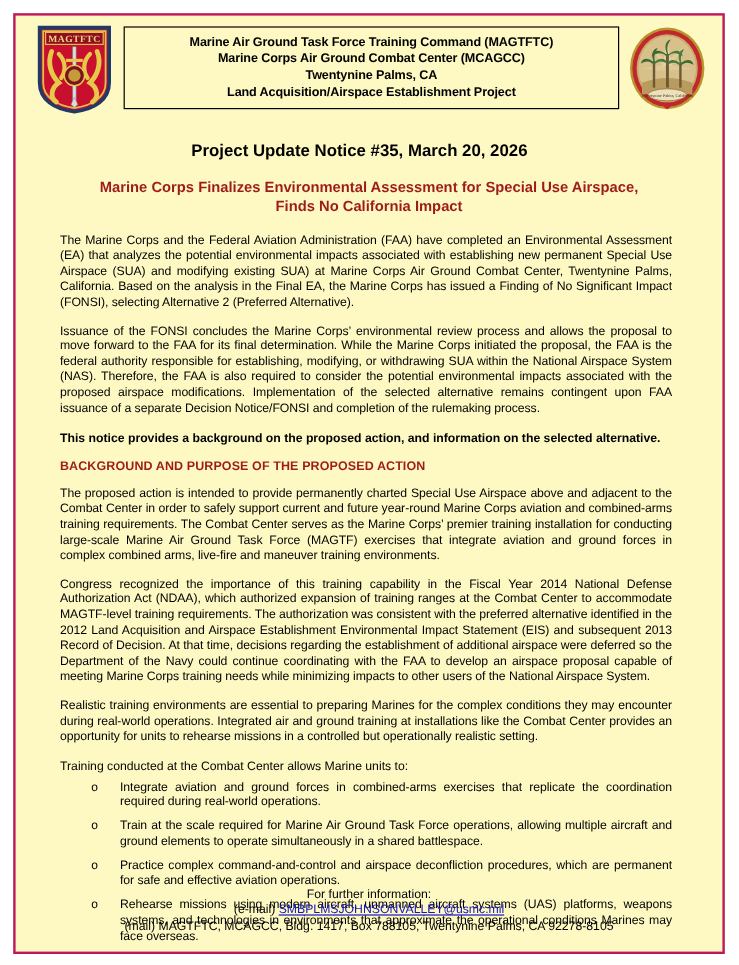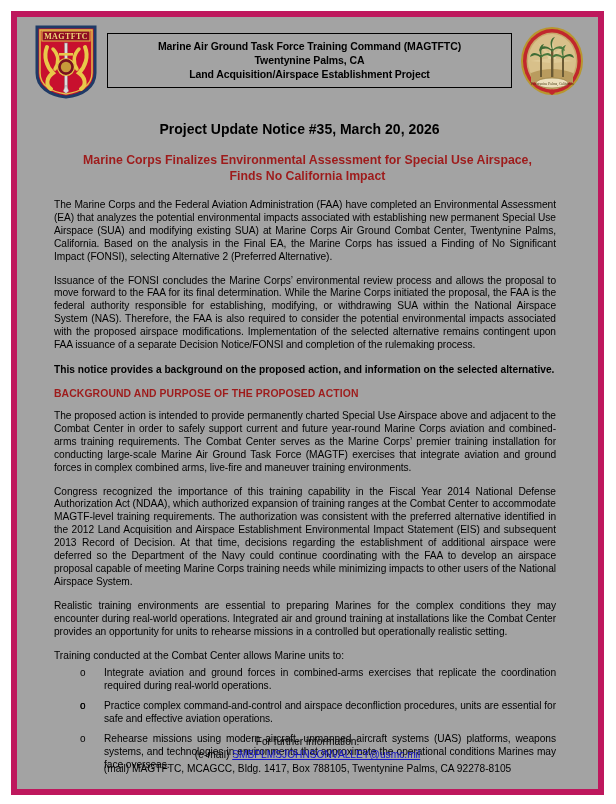--- a/index.html
+++ b/index.html
@@ -13,23 +13,23 @@
     font-family: "Liberation Sans", sans-serif;
     color: #000000;
     overflow: hidden;
   }
   .page {
     position: absolute;
     left: 11px;
     top: 11px;
     width: 593px;
     height: 784px;
-    border: 6px solid #be185d;
+    border: 2px solid #be185d;
     box-sizing: border-box;
-    background: #a3a3a3;
+    background: #fef9c3;
   }
   .page-inner {
     position: relative;
     width: 100%;
     height: 100%;
   }
 
   
   .header {
     position: relative;
@@ -170,20 +170,21 @@
       <path d="M46 26 C40 32 40 40 44 46" fill="none" stroke="#E8C84A" stroke-width="3.5" stroke-linecap="round"></path>
       <rect x="31.6" y="20" width="2.8" height="48" fill="#DCDCDC" stroke="#8A8A8A" stroke-width="0.5"></rect>
       <rect x="26" y="30" width="14" height="2.6" fill="#E8C84A"></rect>
       <circle cx="33" cy="44" r="8.5" fill="#7A1220" stroke="#E8C84A" stroke-width="1.2"></circle>
       <circle cx="33" cy="44" r="5.2" fill="#C79A3A"></circle>
       <path d="M33 62 L30.2 68 L33 70.5 L35.8 68 Z" fill="#DCDCDC" stroke="#8A8A8A" stroke-width="0.4"></path>
     </svg>
 
     <div class="title-box">
       <div>Marine Air Ground Task Force Training Command (MAGTFTC)</div>
+      <div>Marine Corps Air Ground Combat Center (MCAGCC)</div>
       <div>Twentynine Palms, CA</div>
       <div>Land Acquisition/Airspace Establishment Project</div>
     </div>
 
     <svg class="crest-right" viewBox="0 0 68 72">
       <ellipse cx="34" cy="36" rx="31" ry="34" fill="#B8962E"></ellipse>
       <ellipse cx="34" cy="36" rx="29" ry="32" fill="#C1272D"></ellipse>
       <ellipse cx="34" cy="36" rx="25.5" ry="28.5" fill="#C8A96B"></ellipse>
       <ellipse cx="34" cy="36" rx="24" ry="27" fill="#D8C08A"></ellipse>
       <path d="M34 12 L30 34 L38 34 Z" fill="#E6D3A3" opacity="0.8"></path>
@@ -225,24 +226,25 @@
     <p class="para">Congress recognized the importance of this training capability in the Fiscal Year 2014 National Defense Authorization Act (NDAA), which authorized expansion of training ranges at the Combat Center to accommodate MAGTF-level training requirements. The authorization was consistent with the preferred alternative identified in the 2012 Land Acquisition and Airspace Establishment Environmental Impact Statement (EIS) and subsequent 2013 Record of Decision. At that time, decisions regarding the establishment of additional airspace were deferred so the Department of the Navy could continue coordinating with the FAA to develop an airspace proposal capable of meeting Marine Corps training needs while minimizing impacts to other users of the National Airspace System.</p>
     <p class="para tight">Realistic training environments are essential to preparing Marines for the complex conditions they may encounter during real-world operations. Integrated air and ground training at installations like the Combat Center provides an opportunity for units to rehearse missions in a controlled but operationally realistic setting.</p>
     <p class="lead-in">Training conducted at the Combat Center allows Marine units to:</p>
     <ul class="bullets">
       <li>
         <span class="marker">o</span>
         <span>Integrate aviation and ground forces in combined-arms exercises that replicate the coordination required during real-world operations.</span>
       </li>
       <li>
         <span class="marker">o</span>
-      </li>
-      <li>
-        <span class="marker">o</span>
-        <span>Practice complex command-and-control and airspace deconfliction procedures, units are essential for safe and effective aviation operations.</span>
+        <span>Train at the scale required for Marine Air Ground Task Force operations, allowing multiple aircraft and ground elements to operate simultaneously in a shared battlespace.</span>
+      </li>
+      <li>
+        <span class="marker">o</span>
+        <span>Practice complex command-and-control and airspace deconfliction procedures, which are permanent for safe and effective aviation operations.</span>
       </li>
       <li>
         <span class="marker">o</span>
         <span>Rehearse missions using modern aircraft, unmanned aircraft systems (UAS) platforms, weapons systems, and technologies in environments that approximate the operational conditions Marines may face overseas.</span>
       </li>
     </ul>
   </div>
 
   <div class="footer">
     <span class="line">For further information:</span>

